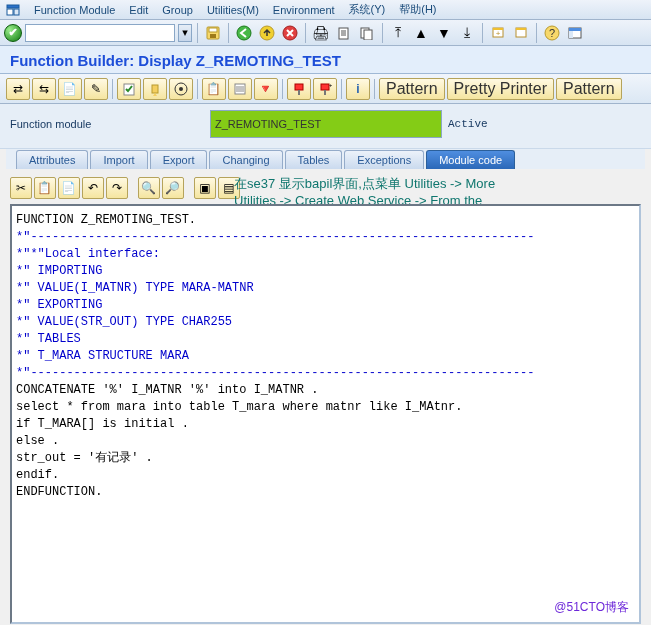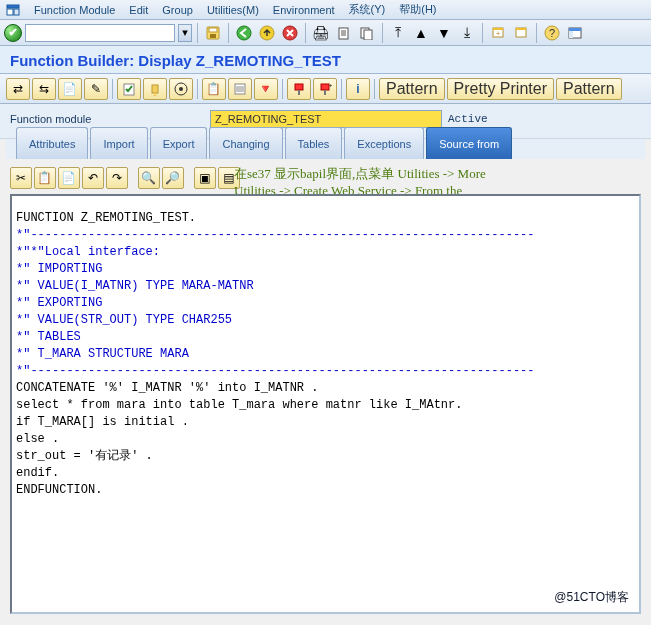--- a/index.html
+++ b/index.html
@@ -109,43 +109,43 @@
     align-items: center;
     gap: 0;
     border-bottom: 1px solid #cad9ea;
   }
   .form-label {
     width: 200px;
     color: #1a3b63;
   }
   .form-input {
     width: 232px;
-    height: 18px;
+    height: 28px;
     border: 1px solid #8aa7c7;
-    background: #fde047;
+    background: #84cc16;
     padding: 0 4px;
     font-family: inherit;
     font-size: 11px;
     color: #333;
   }
   .form-status {
     margin-left: 6px;
     color: #1a3b63;
     font-family: Liberation Mono, monospace;
   }
   .tabs {
     margin: 0 6px;
     display: flex;
     align-items: flex-end;
     height: 20px;
     background: #e6eef7;
     padding-left: 10px;
   }
   .tab {
-    height: 32px;
+    height: 19px;
     padding: 0 12px;
     margin-right: 2px;
     border: 1px solid #94abc9;
     border-bottom: none;
     border-radius: 3px 3px 0 0;
     background: linear-gradient(#ecf2fa,#cadaee);
     display: flex; align-items: center;
     color: #2a5a96;
     font-size: 11px;
   }
@@ -167,47 +167,47 @@
     border: 1px solid #b5a35b;
     border-radius: 2px;
     background: linear-gradient(#fff9e2,#f5e5a0);
     display: flex; align-items: center; justify-content: center;
     font-size: 12px;
   }
   .overlay-note {
     position: absolute;
     left: 224px;
     top: 0px;
-    color: #4d7c0f;
-    font-family: Liberation Serif, serif;
+    color: #0f766e;
+    font-family: Liberation Sans, sans-serif;
     font-size: 13px;
     white-space: nowrap;
     line-height: 17px;
     pointer-events: none;
   }
   .overlay-note div:nth-child(3){text-decoration: line-through;}
   .code-area {
     margin: 4px 10px 10px 10px;
     border: 2px inset #b0c4da;
     background: #fff;
     height: 420px;
-    padding: 14px 4px;
+    padding: 6px 4px;
     font-family: "Lucida Console", "Courier New", monospace;
     font-size: 12px;
     line-height: 17px;
     overflow: hidden;
     position: relative;
     color: #000;
   }
   .code-area .bl { color: #0000cc; }
   .watermark {
     position: absolute;
     right: 10px;
     bottom: 6px;
-    color: #0f172a;
+    color: #6d28d9;
     font-size: 12px;
     font-family: Arial, sans-serif;
   }
   .win-icon {
     width: 14px; height: 12px;
     display: inline-block;
   }
 </style>
 </head>
 <body>
@@ -374,21 +374,21 @@
   <span class="form-status">Active</span>
 </div>
 
 <div class="tabs">
   <div class="tab">Attributes</div>
   <div class="tab">Import</div>
   <div class="tab">Export</div>
   <div class="tab">Changing</div>
   <div class="tab">Tables</div>
   <div class="tab">Exceptions</div>
-  <div class="tab active">Source from</div>
+  <div class="tab active">Module code</div>
 </div>
 
 <div class="code-toolbar">
   <div class="ctb">✂</div>
   <div class="ctb">📋</div>
   <div class="ctb">📄</div>
   <div class="ctb">↶</div>
   <div class="ctb">↷</div>
   <div style="width:6px"></div>
   <div class="ctb">🔍</div>

